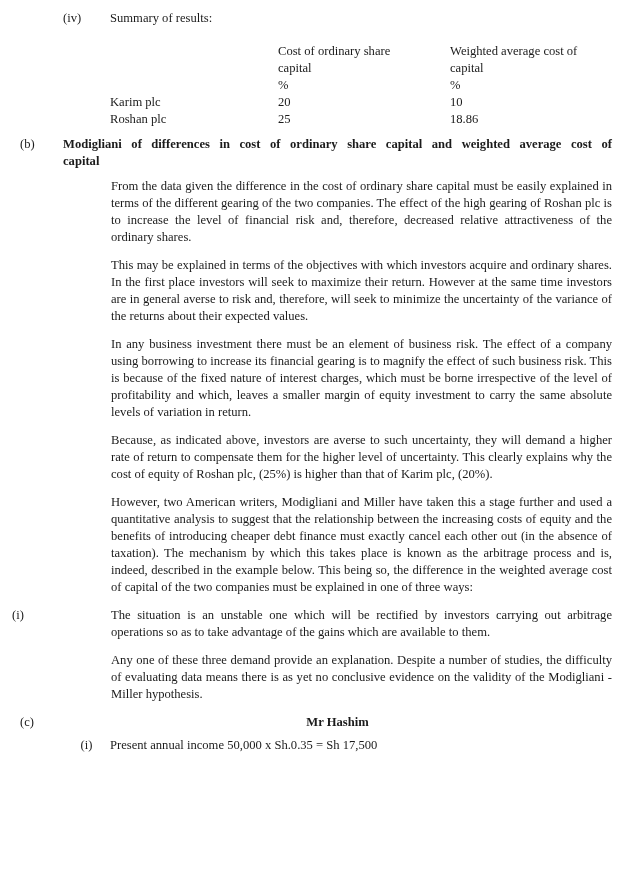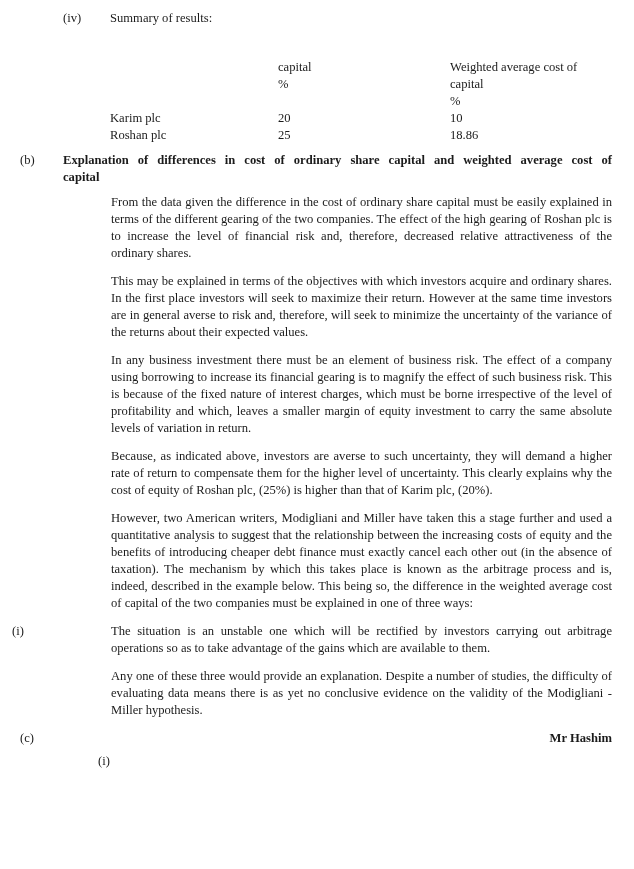--- a/index.html
+++ b/index.html
@@ -18,27 +18,27 @@
   .row { display: flex; align-items: flex-start; }
   .g63 { flex: 0 0 63px; }
   .g47 { flex: 0 0 47px; }
   .lbl { display: block; padding-left: 20px; }
   .lbl-narrow { display: block; padding-left: 12px; }
   .content {
     flex: 1 1 auto;
     padding-right: 22px;
     text-align: justify;
   }
-  .content.no-justify { text-align: right; }
+  .content.no-justify { text-align: center; }
   p.para { text-align: justify; margin-bottom: 11px; margin-left: 48px; }
   .heading { font-weight: bold; margin-bottom: 8px; }
   .heading .jline { text-align: justify; text-align-last: justify; }
   .bold { font-weight: bold; }
 
-  .summary-row { margin-bottom: 32px; }
+  .summary-row { margin-bottom: 16px; }
 
   .results-table {
     margin-left: 110px;
     margin-right: 22px;
     margin-bottom: 8px;
   }
   .t-grid {
     display: grid;
     grid-template-columns: 168px 172px 1fr;
     line-height: 17px;
@@ -60,20 +60,21 @@
 <div class="row summary-row">
   <span class="g63"></span>
   <span class="g47">(iv)</span>
   <span>Summary of results:</span>
 </div>
 
 <div class="results-table">
   <div class="t-grid">
     <div class="t-cell"></div>
     <div class="t-cell">
+      <div>Cost of ordinary share</div>
       <div>capital</div>
       <div>%</div>
     </div>
     <div class="t-cell">
       <div>Weighted average cost of</div>
       <div>capital</div>
       <div>%</div>
     </div>
 
     <div class="t-cell">Karim plc</div>
@@ -85,21 +86,21 @@
     <div class="t-cell">18.86</div>
   </div>
 </div>
 
 <div class="row">
   <span class="g63">
     <span class="lbl">(b)</span>
   </span>
   <div class="content">
     <div class="heading">
-      <div class="jline">Explanation of differences in cost of ordinary share capital and weighted average cost of</div>
+      <div class="jline">Modigliani of differences in cost of ordinary share capital and weighted average cost of</div>
       <div>capital</div>
     </div>
   </div>
 </div>
 
 <div class="row">
   <span class="g63"></span>
   <div class="content">
     <p class="para">From the data given the difference in the cost of ordinary share capital must be easily explained in terms of the different gearing of the two companies. The effect of the high gearing of Roshan plc is to increase the level of financial risk and, therefore, decreased relative attractiveness of the ordinary shares.</p>
     <p class="para">This may be explained in terms of the objectives with which investors acquire and ordinary shares. In the first place investors will seek to maximize their return. However at the same time investors are in general averse to risk and, therefore, will seek to minimize the uncertainty of the variance of the returns about their expected values.</p>
@@ -114,33 +115,34 @@
     <span class="lbl-narrow">(i)</span>
   </span>
   <div class="content">
     <p class="para">The situation is an unstable one which will be rectified by investors carrying out arbitrage operations so as to take advantage of the gains which are available to them.</p>
   </div>
 </div>
 
 <div class="row">
   <span class="g63"></span>
   <div class="content">
-    <p class="para">Any one of these three would provide an explanation. Despite a number of studies, the difficulty of evaluating data means there is as yet no conclusive evidence on the validity of the Modigliani -Miller hypothesis.</p>
+    <p class="para">Any one of these three demand provide an explanation. Despite a number of studies, the difficulty of evaluating data means there is as yet no conclusive evidence on the validity of the Modigliani -Miller hypothesis.</p>
   </div>
 </div>
 
 <div class="row mrhashim-row">
   <span class="g63">
     <span class="lbl">(c)</span>
   </span>
   <div class="content no-justify">
     <span class="bold">Mr Hashim</span>
   </div>
 </div>
 
 <div class="row">
   <span class="g63"></span>
   <div class="content no-justify">
     <div class="sub-row">
       <span class="g47">(i)</span>
+      <span>Present annual income 50,000 x Sh.0.35 = Sh 17,500</span>
     </div>
   </div>
 </div>
 
 </body></html>

